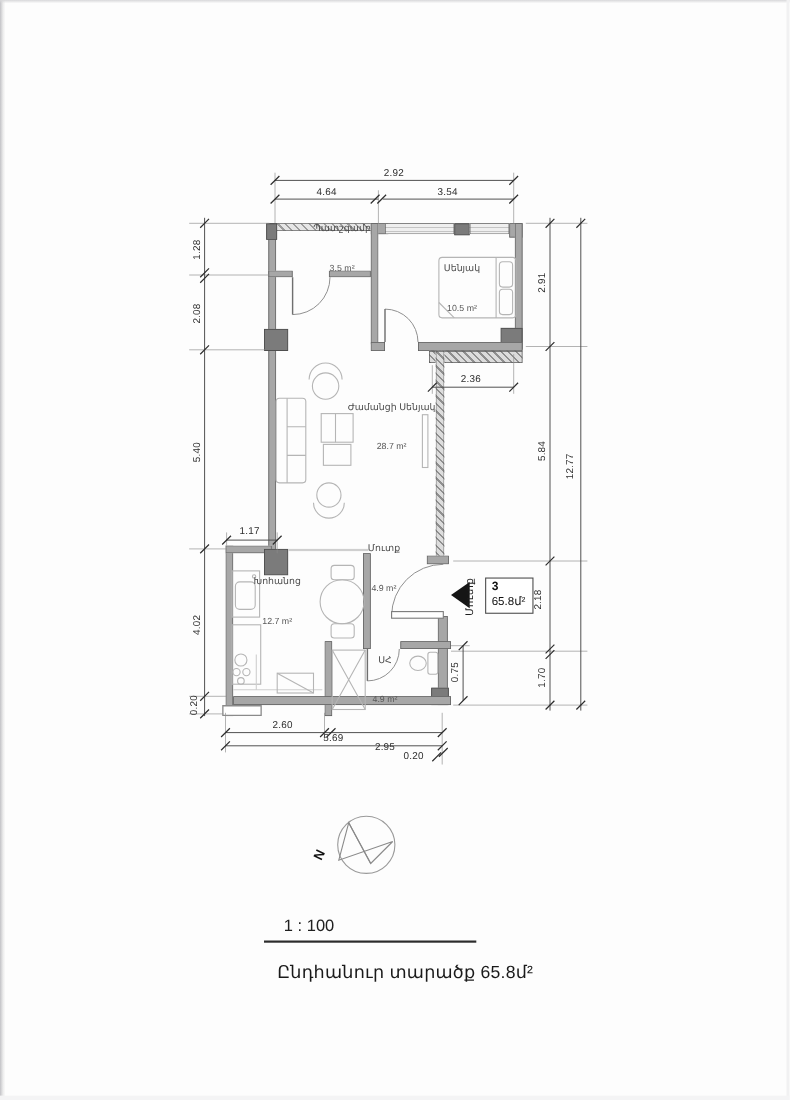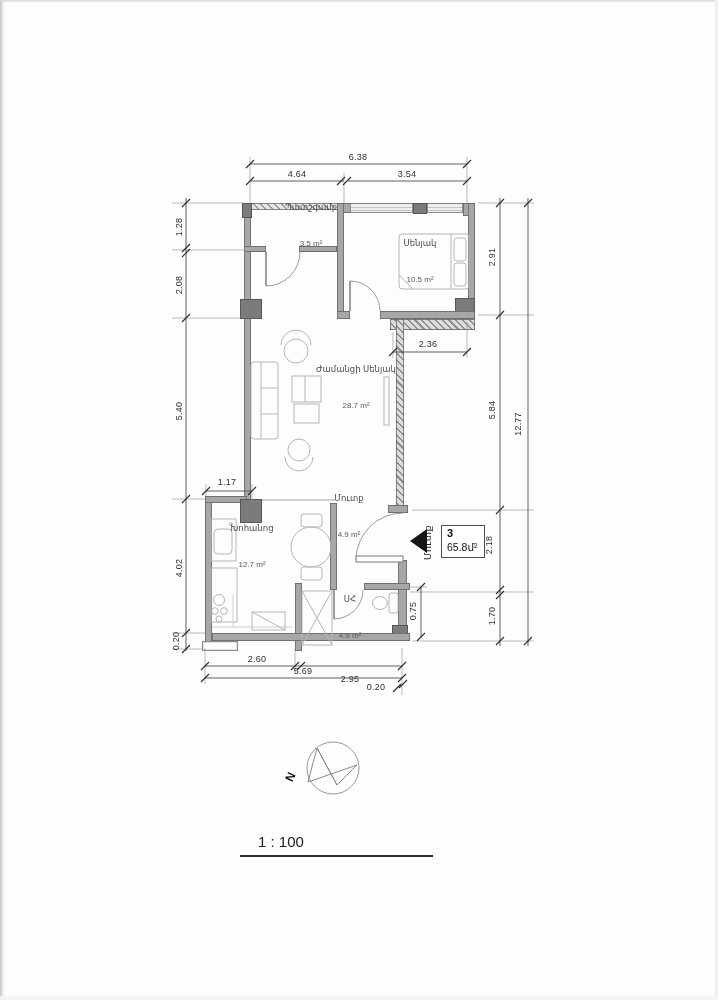--- a/index.html
+++ b/index.html
@@ -214,21 +214,21 @@
   </div>
   <div class="room" style="left:252px;top:547px">
     <span class="rn">Խոհանոց</span>
     <span class="ra">12.7 m²</span>
   </div>
   <div class="room" style="left:350px;top:618px">
     <span class="rn">ՍՀ</span>
     <span class="ra">4.9 m²</span>
   </div>
 
-  <div class="dim" style="left:358px;top:157px">6.38</div>
+  <div class="dim" style="left:358px;top:157px">2.92</div>
   <div class="dim" style="left:297px;top:174px">4.64</div>
   <div class="dim" style="left:407px;top:174px">3.54</div>
   <div class="dimv" style="left:179px;top:227px">1.28</div>
   <div class="dimv" style="left:179px;top:285px">2.08</div>
   <div class="dimv" style="left:179px;top:411px">5.40</div>
   <div class="dimv" style="left:179px;top:568px">4.02</div>
   <div class="dimv" style="left:176px;top:641px">0.20</div>
   <div class="dim" style="left:227px;top:482px">1.17</div>
   <div class="dim" style="left:428px;top:344px">2.36</div>
   <div class="dimv" style="left:492px;top:257px">2.91</div>
@@ -245,13 +245,14 @@
   <div class="mutq">Մուտք</div>
   <div class="aptbox">
     <span class="num">3</span>
     <span class="ar">65.8մ²</span>
   </div>
 
   <div class="nlabel">N</div>
 
   <div class="title-rule"></div>
   <div class="scale">1 : 100</div>
+  <div class="total">Ընդհանուր տարածք 65.8մ²</div>
 </div>
 
 </body></html>

